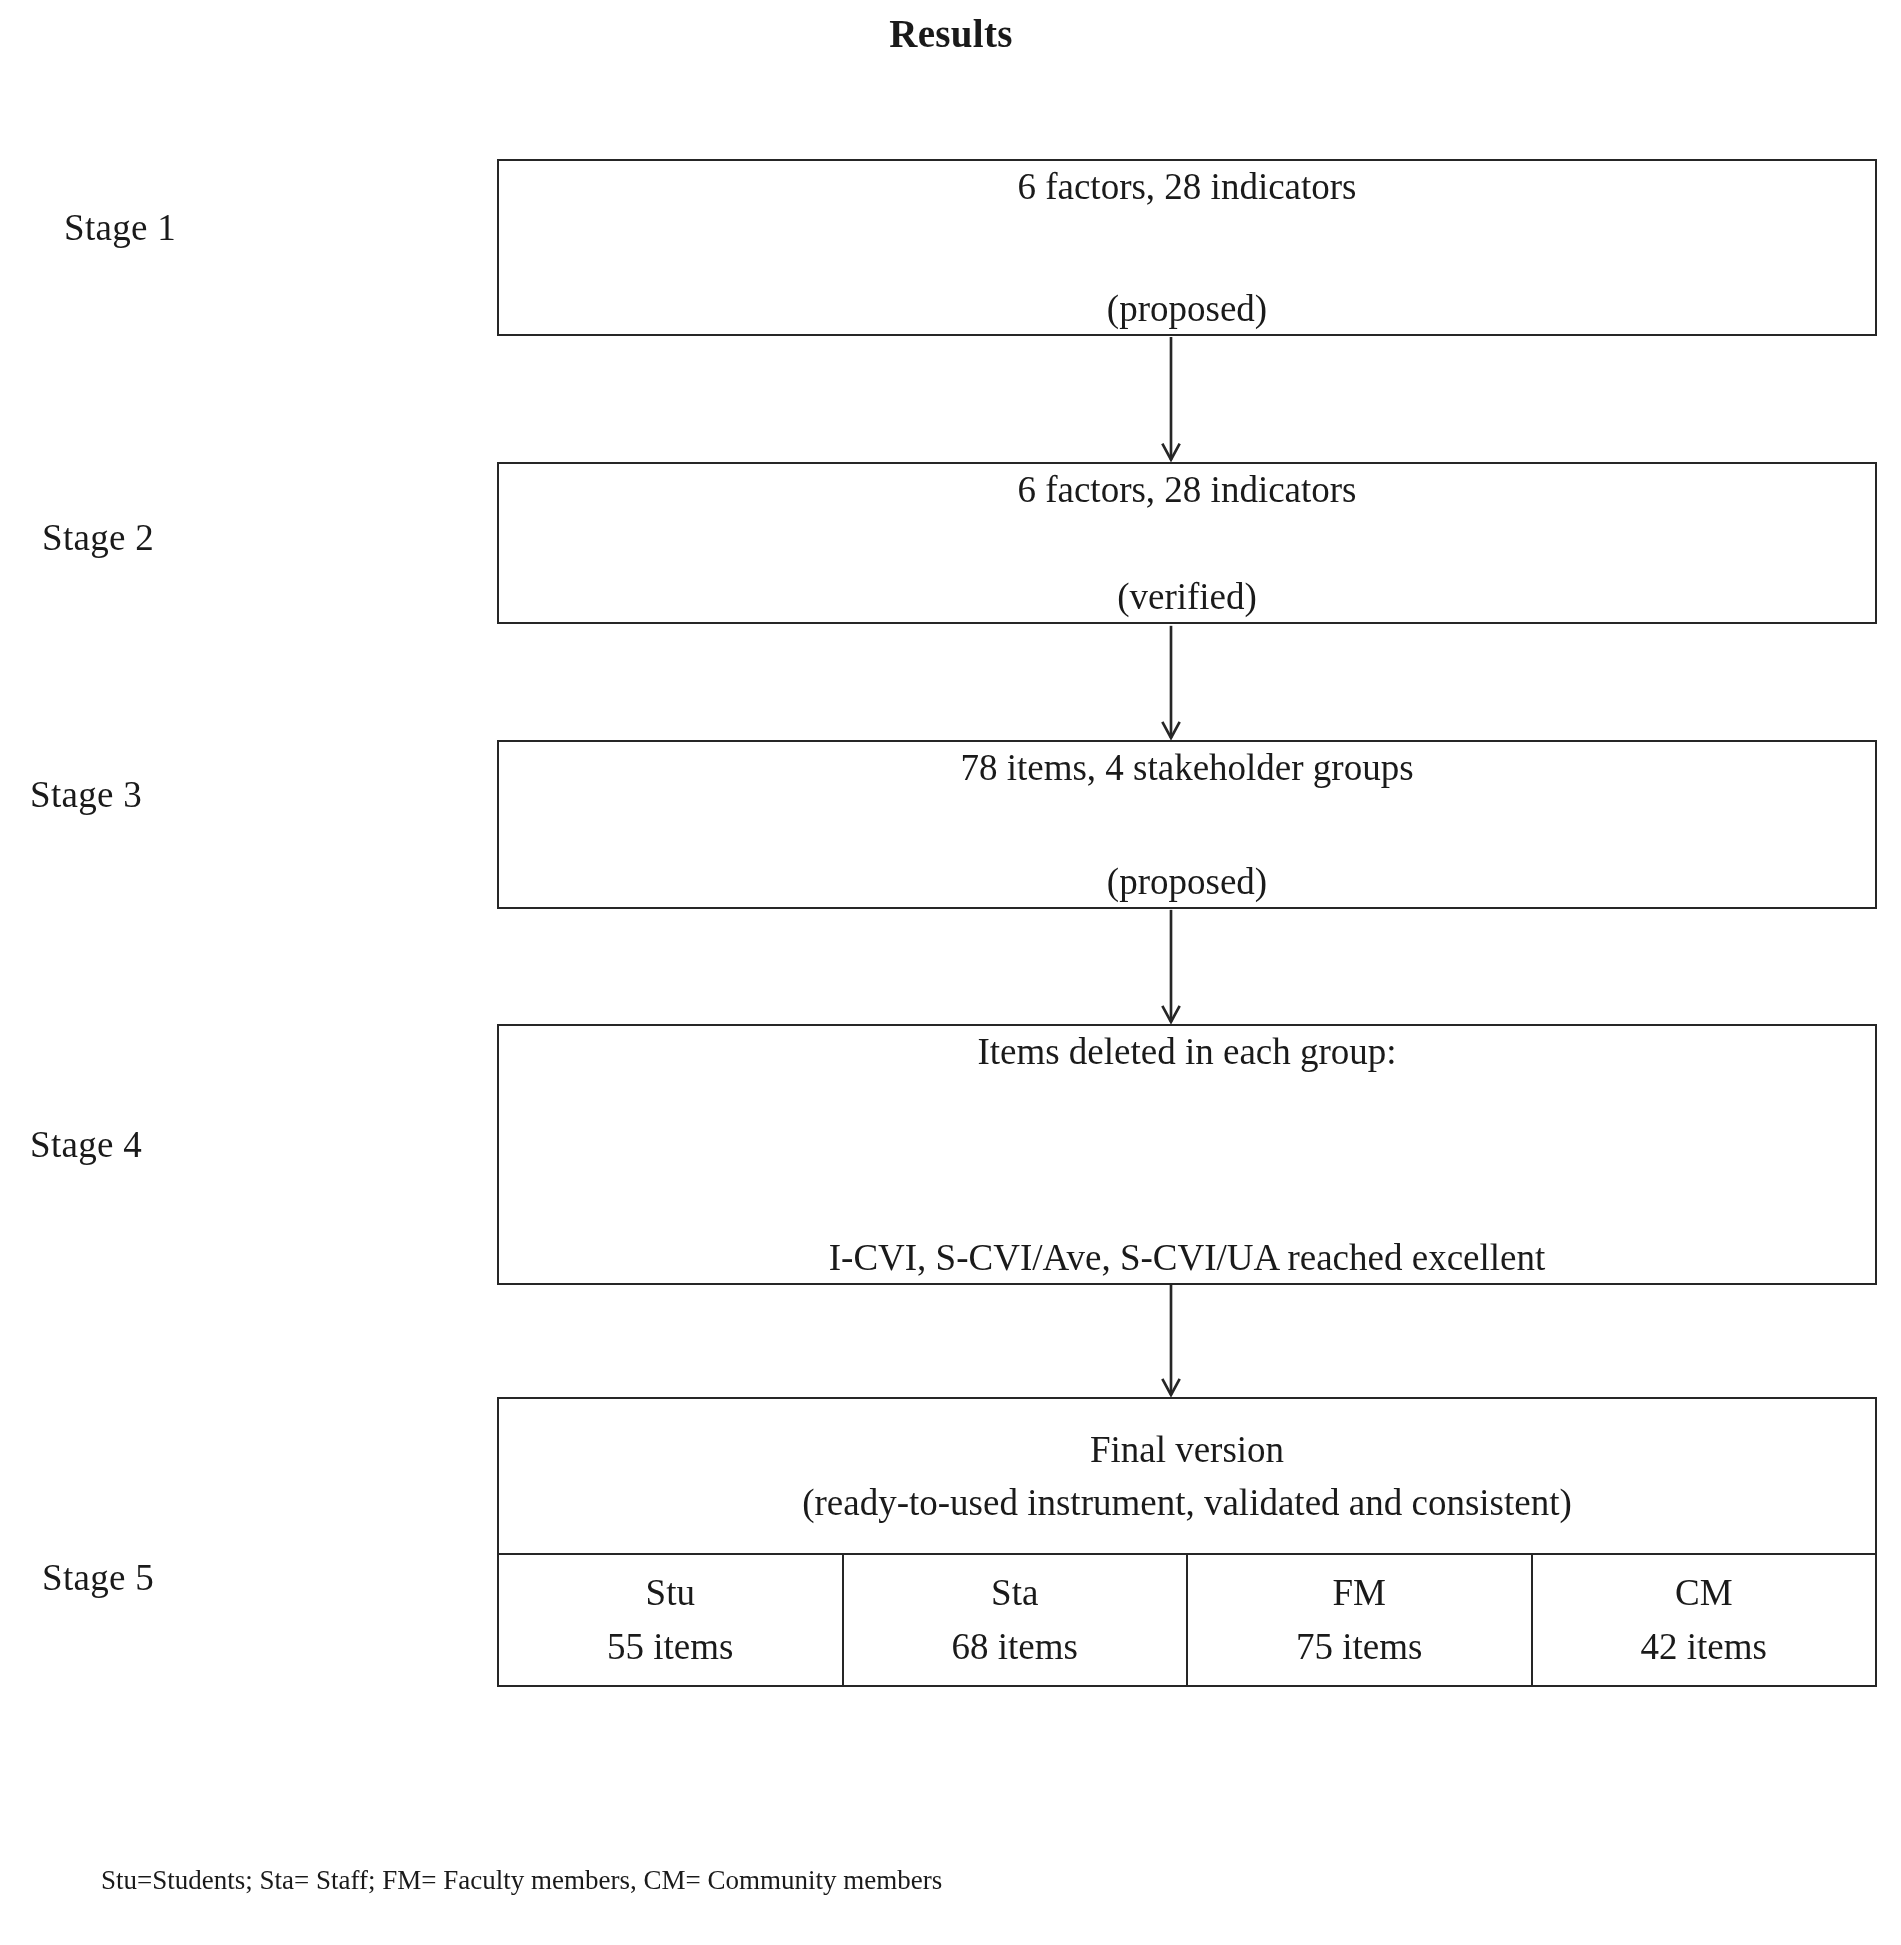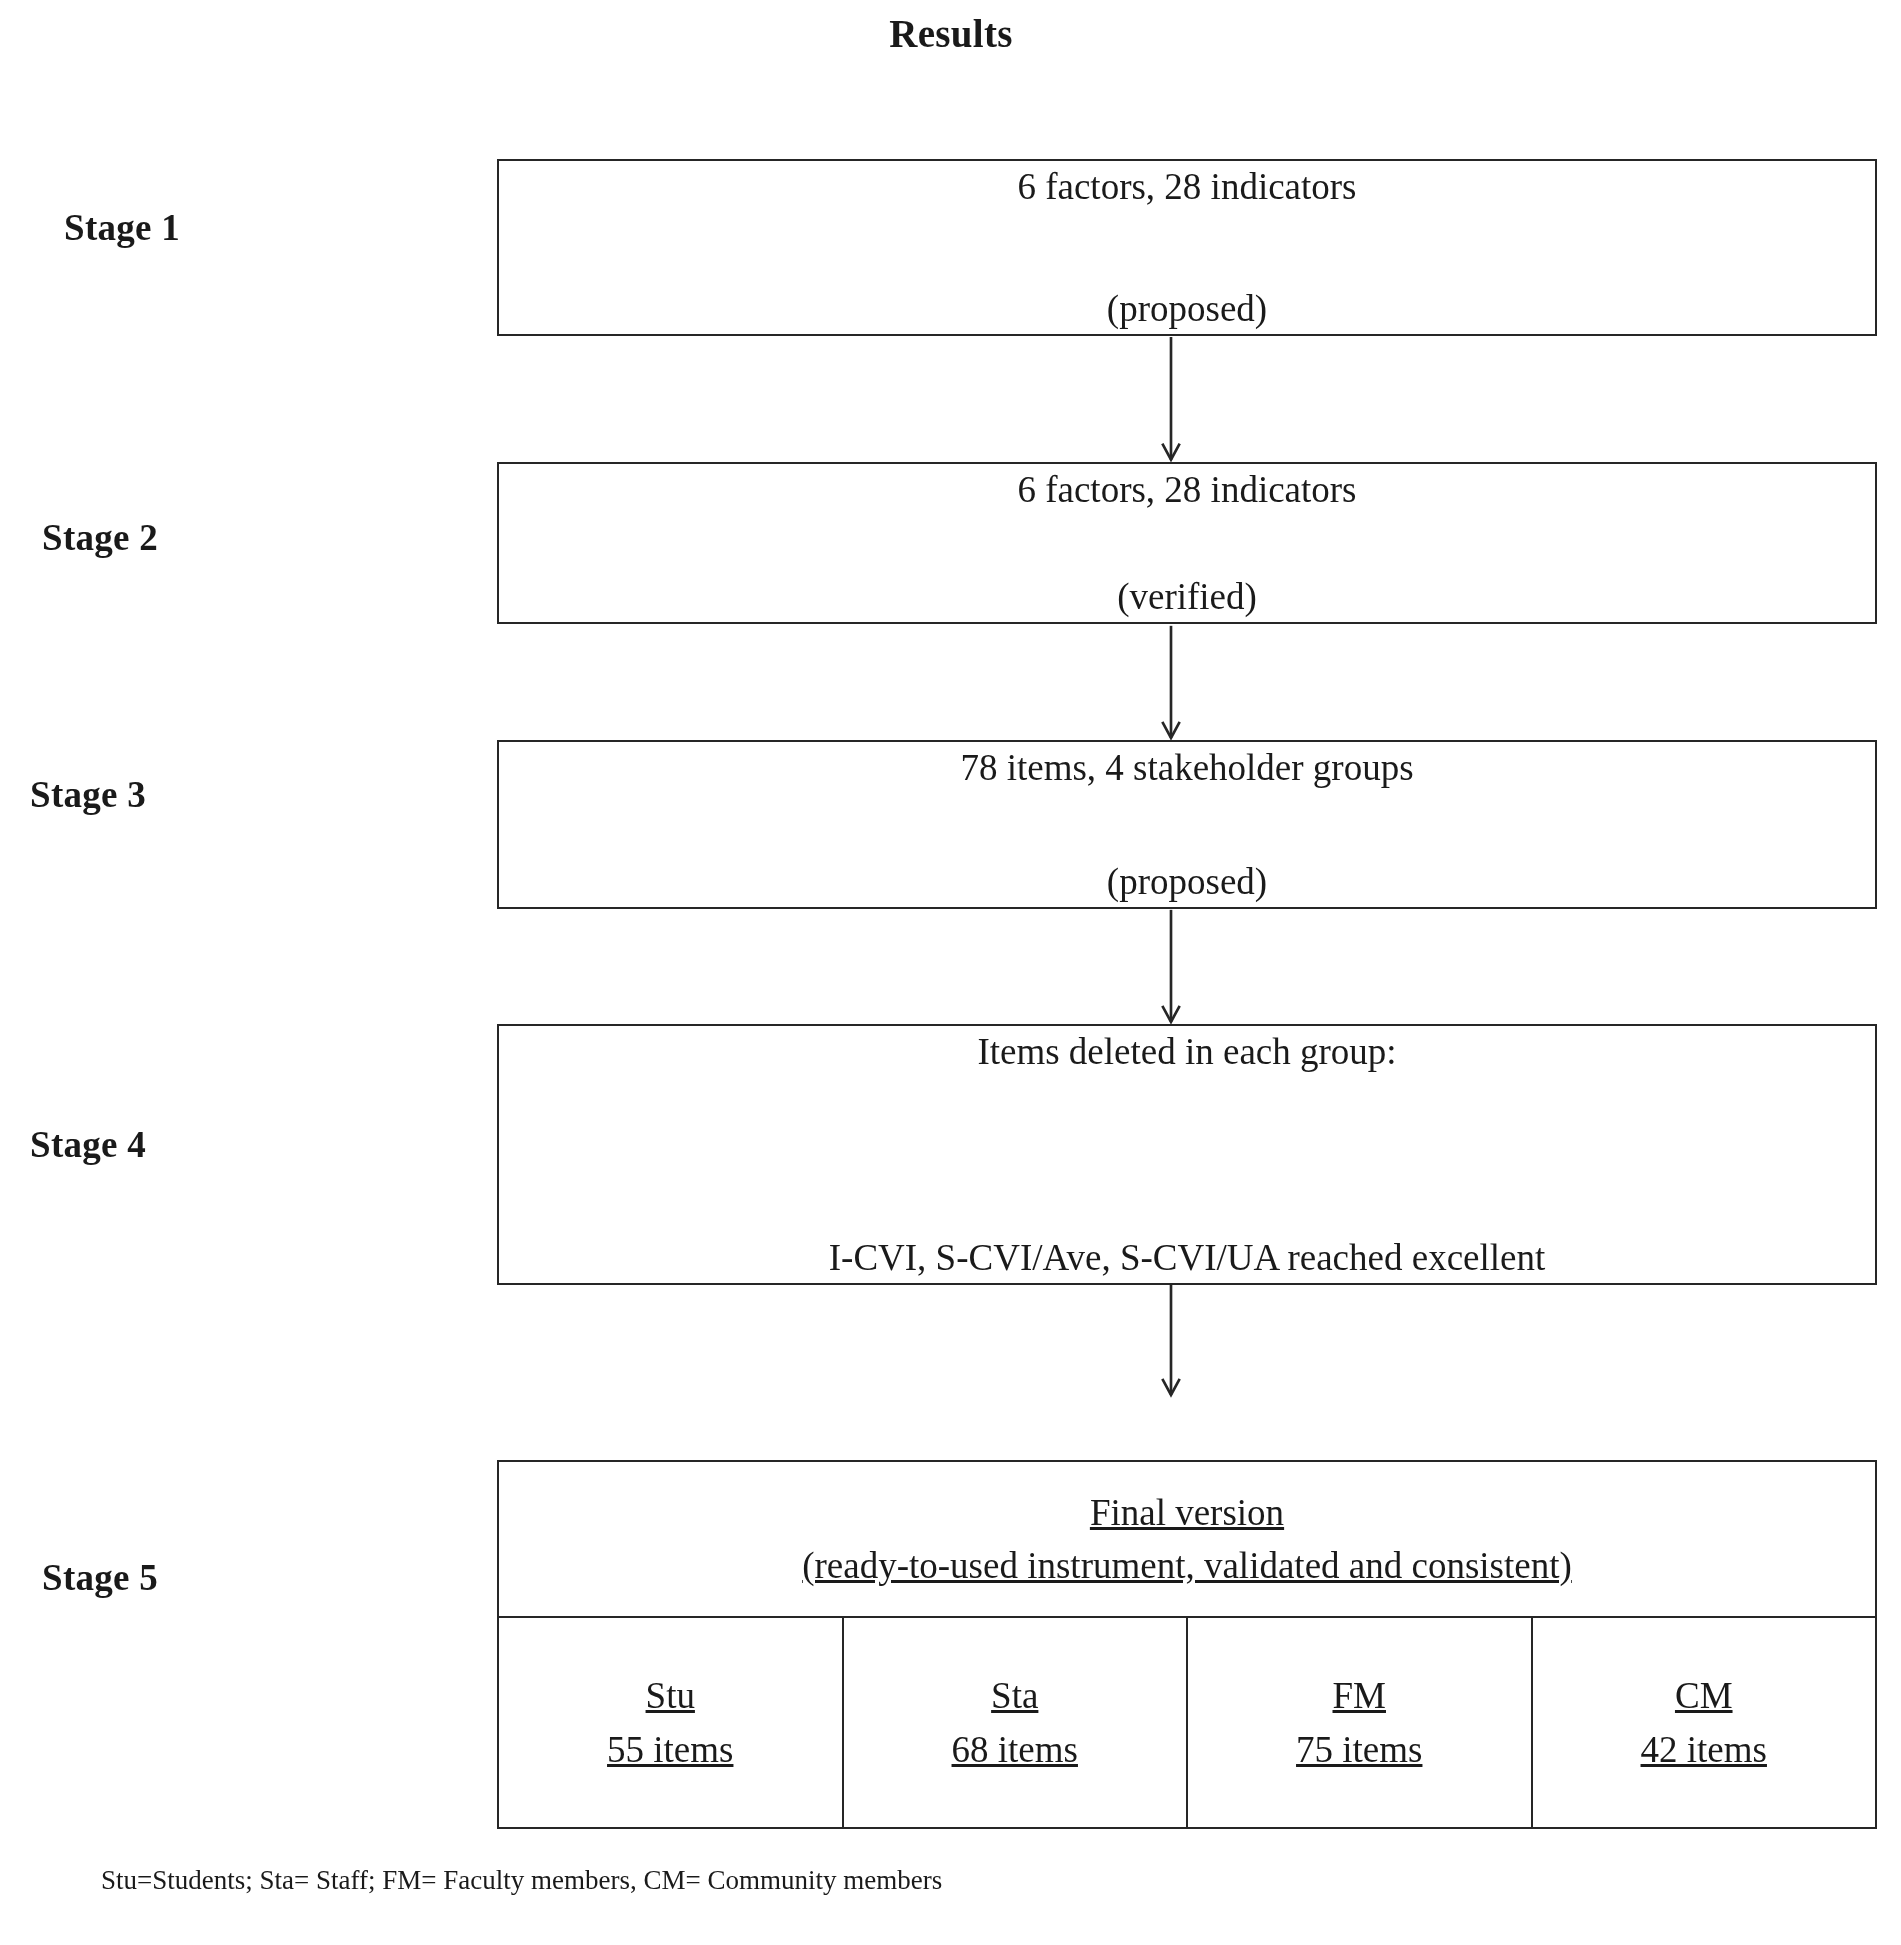--- a/index.html
+++ b/index.html
@@ -26,21 +26,21 @@
     font-size: 39px;
     font-weight: bold;
     letter-spacing: 0.3px;
     line-height: 68px;
   }
 
   
   .stage-label {
     position: absolute;
     font-size: 37px;
-    font-weight: bold;
+    font-weight: normal;
     letter-spacing: 0.3px;
     white-space: nowrap;
   }
 
   
   .flow-box {
     position: absolute;
     left: 497px;
     width: 1380px;
     box-sizing: border-box;
@@ -178,21 +178,21 @@
   <div class="line">I-CVI, S-CVI/Ave, S-CVI/UA reached excellent</div>
 </div>
 
 <div class="connector" style="top:1284px; height:113px;">
   <svg width="20" height="113" viewBox="0 0 30 167">
     <line x1="15" y1="0" x2="15" y2="165" stroke="#262626" stroke-width="4"></line>
     <path d="M 2 141 L 15 165 L 28 141" fill="none" stroke="#262626" stroke-width="4"></path>
   </svg>
 </div>
 
-<div id="box-stage5" style="top:1460px; height:369px;text-decoration:underline;">
+<div id="box-stage5" style="top:1397px; height:290px;">
 
   <div id="stage5-header">
     <div class="line">Final version</div>
     <div class="line">(ready-to-used instrument, validated and consistent)</div>
   </div>
 
   <div id="stage5-table">
     <div class="group-cell">
       <div class="cell-name">Stu</div>
       <div class="cell-count">55 items</div>

